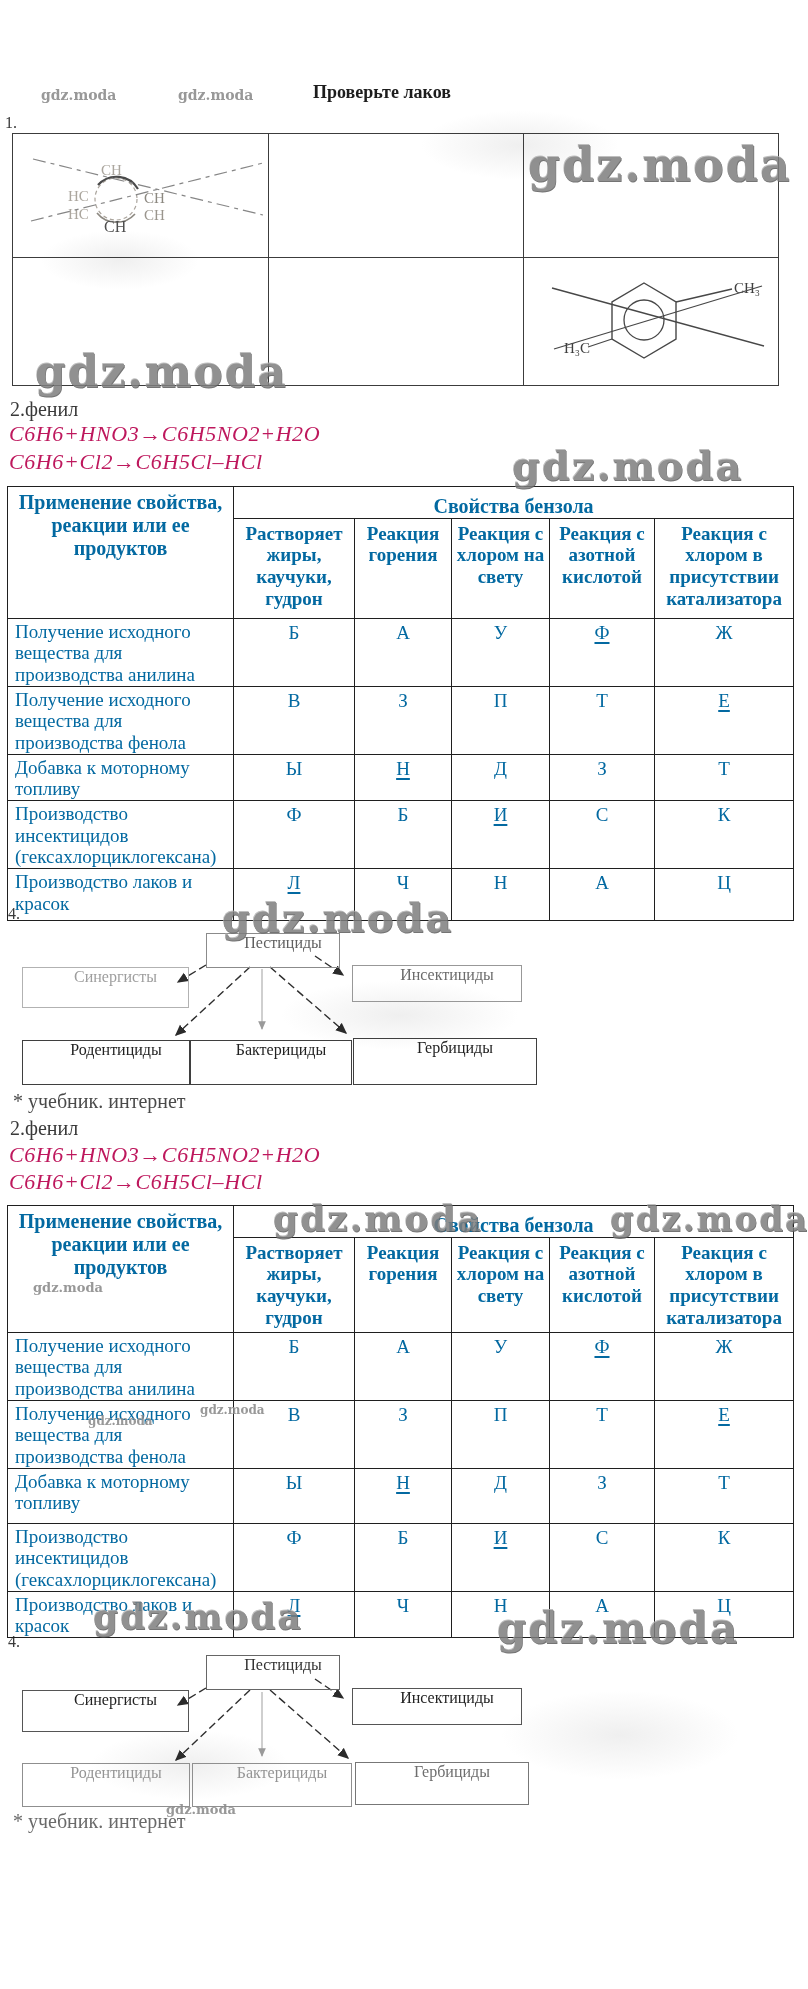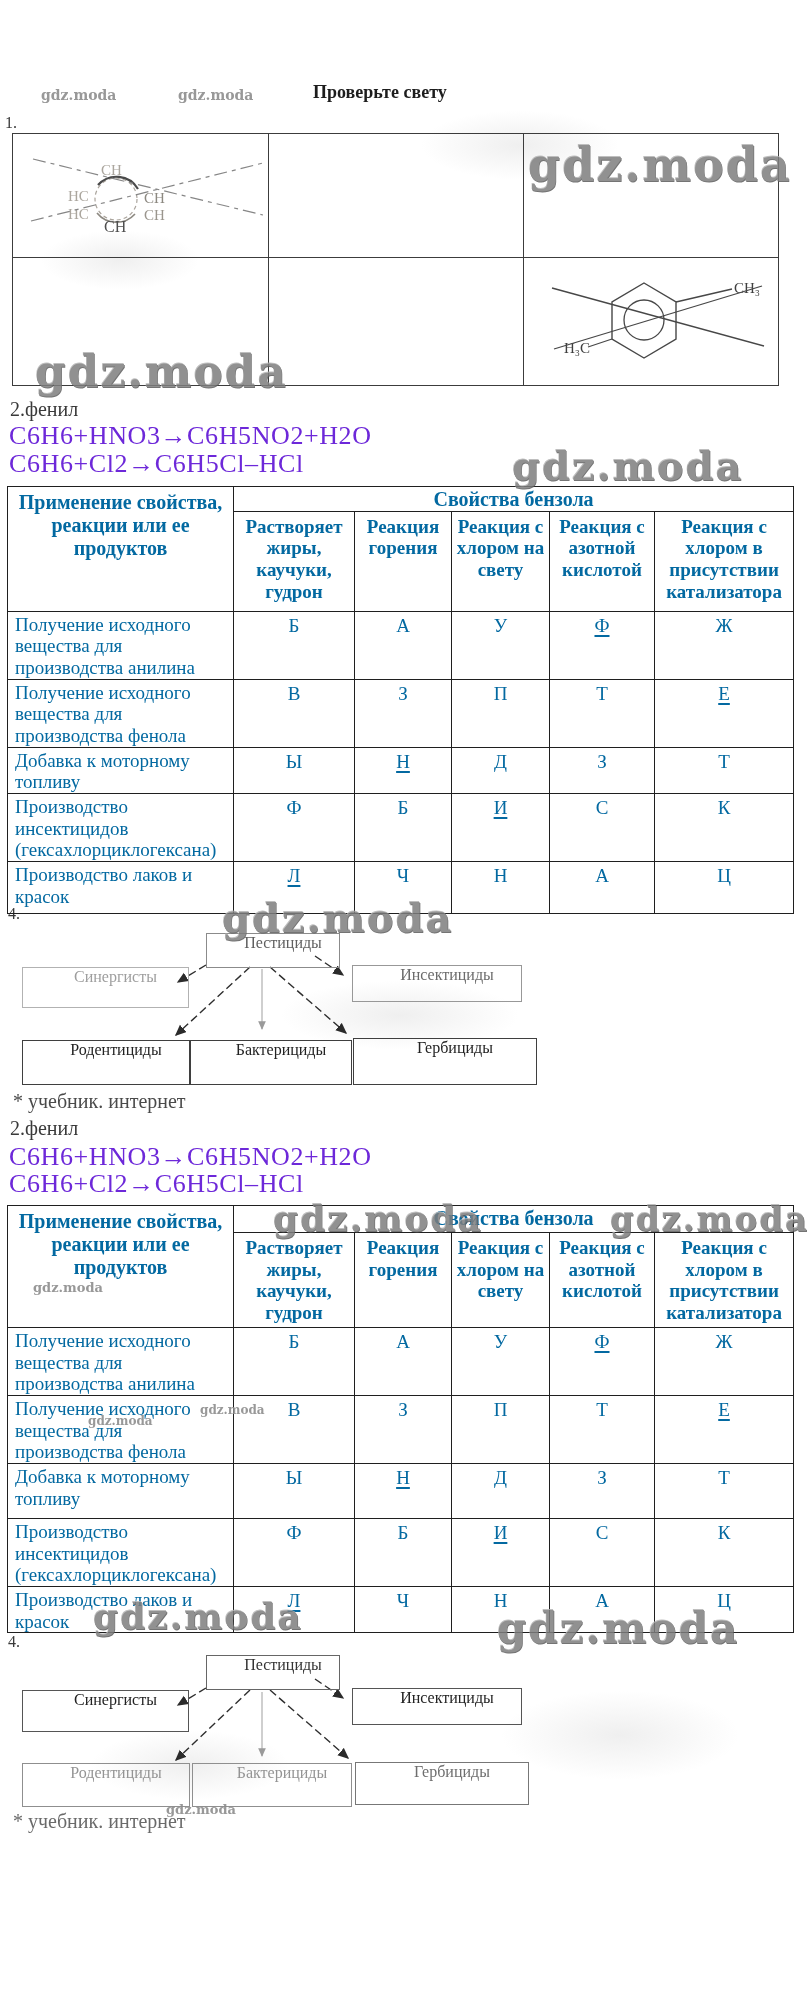--- a/index.html
+++ b/index.html
@@ -31,27 +31,27 @@
   
   .props{
     position:absolute;z-index:1;border-collapse:collapse;table-layout:fixed;
     font-size:19px;color:#0369a1;background:transparent;
   }
   .props td,.props th{
     border:1.6px solid #1f1f1f;vertical-align:top;padding:0;line-height:1.14;
     font-weight:normal;
   }
   .props .corner{font-weight:bold;text-align:center;padding:4px 6px 0 6px;font-size:20px;}
-  .props .span-h{font-weight:bold;text-align:center;font-size:20px;padding-top:1px;}
+  .props .span-h{font-weight:bold;text-align:center;font-size:20px;padding-top:8px;}
   .props .col-h{font-weight:bold;text-align:center;font-size:19px;padding:4px 2px 0 2px;}
   .props .rlab{text-align:left;padding:2px 4px 0 7px;}
   .props .lc{text-align:center;padding-top:3px;}
   .u{text-decoration:underline;text-decoration-thickness:2px;text-underline-offset:3px;}
   
-  .eq{font-size:26px;color:#6d28d9;letter-spacing:.6px;white-space:nowrap;}
+  .eq{font-size:22px;color:#be185d;letter-spacing:.6px;white-space:nowrap;font-style:italic;}
   .phenyl{font-size:20px;color:#3a3a3a;}
   .footnote{font-size:20px;color:#4a4a4a;}
   
   .dbox{
     position:absolute;z-index:3;display:flex;align-items:flex-start;justify-content:center;
     font-size:16px;background:transparent;border:1px solid #444;padding-left:20px;
   }
   
   .noise{position:absolute;z-index:0;border-radius:50%;
     background:radial-gradient(ellipse at center,rgba(175,175,175,.20),rgba(175,175,175,0) 70%);}
@@ -61,21 +61,21 @@
 <body>
 
 <div class="noise" style="left:420px;top:110px;width:200px;height:70px;"></div>
 <div class="noise" style="left:40px;top:230px;width:160px;height:60px;"></div>
 <div class="noise" style="left:280px;top:980px;width:240px;height:70px;"></div>
 <div class="noise" style="left:500px;top:1690px;width:240px;height:90px;"></div>
 <div class="noise" style="left:90px;top:1730px;width:200px;height:70px;"></div>
 
 <div class="wm-sm" style="left:41px;top:88px;font-size:14px;">gdz.moda</div>
 <div class="wm-sm" style="left:178px;top:88px;font-size:14px;">gdz.moda</div>
-<div class="abs page-title" style="left:313px;top:82px;">Проверьте свету</div>
+<div class="abs page-title" style="left:313px;top:82px;">Проверьте лаков</div>
 <div class="abs q-label" style="left:5px;top:114px;">1.</div>
 
 <table class="struct-table">
   <colgroup>
       <col style="width:256px">
       <col style="width:255px">
       <col style="width:255px">
     </colgroup>
   <tbody>
       <tr style="height:83px;">

